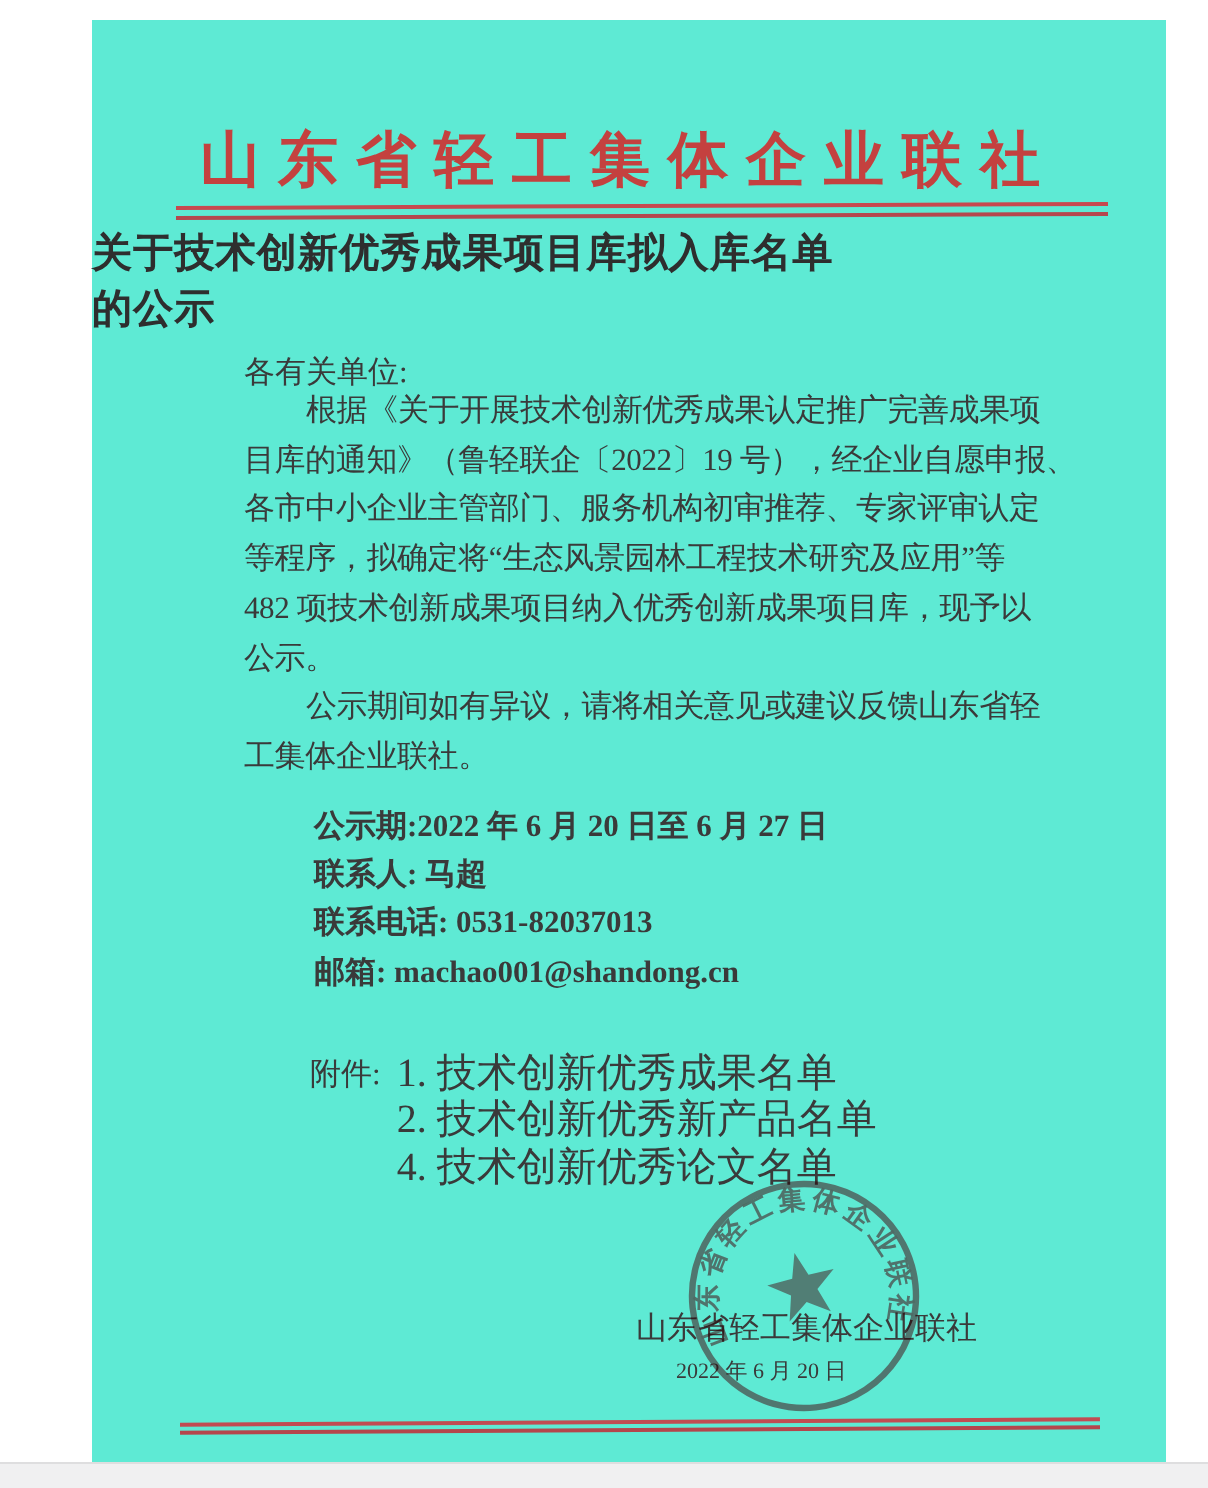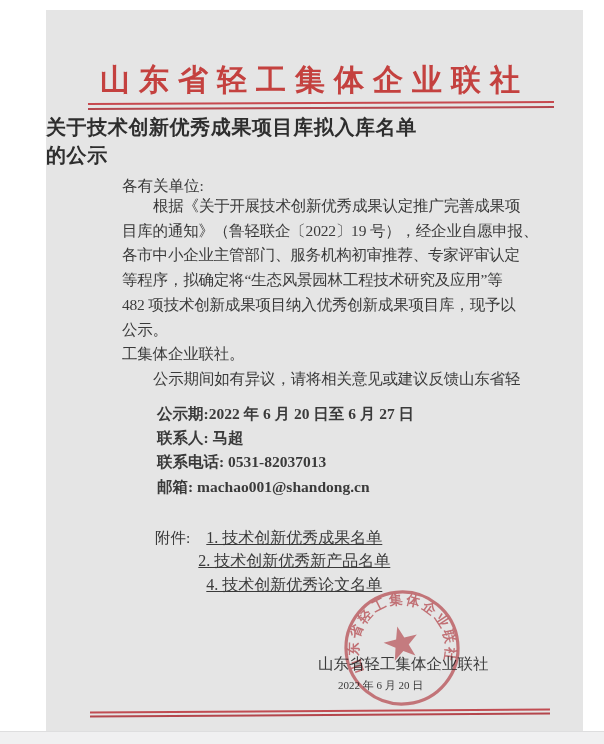--- a/index.html
+++ b/index.html
@@ -1,35 +1,35 @@
 <!DOCTYPE html>
 <html><head>
 <meta charset="utf-8">
 <style>
   * { margin:0; padding:0; box-sizing:border-box; }
   html,body { width:604px; height:744px; background:#ffffff;
     font-family:"Liberation Serif","DejaVu Serif",serif; }
   .canvas { position:relative; width:604px; height:744px; overflow:hidden; background:#ffffff; }
   .page { position:absolute; left:46px; top:10px; width:537px; height:721px;
-    background:#e5e5e5; }
+    background:#5eead4; }
   .org-header { position:absolute; left:0; right:0; top:50px; text-align:center;
     font-size:30px; font-weight:bold; color:#c4413f; letter-spacing:9px; white-space:nowrap; }
   .rule-top { position:absolute; left:42px; top:92px; width:466px; height:7px;
     border-top:2px solid #c7494f; border-bottom:2px solid #b5474e; transform:rotate(-0.25deg); }
   .doc-title { position:absolute; left:0; right:0; top:104px; text-align:left;
     font-size:20px; font-weight:bold; color:#2e2e2e; line-height:27.5px; letter-spacing:0.6px; }
   .salutation { position:absolute; left:76px; top:166px; font-size:15.5px; color:#3a3a3a; }
   .body-block { position:absolute; left:76px; top:184px; width:404px; }
   .bl { font-size:15.5px; line-height:24.7px; color:#3a3a3a; white-space:nowrap; letter-spacing:-0.2px; }
   .ind { padding-left:31px; }
   .info-block { position:absolute; left:111px; top:392px;font-weight:bold; }
   .il { font-size:15.5px; line-height:24.2px; color:#3a3a3a; white-space:nowrap; }
-  .attach-block { position:absolute; left:109px; top:516px; display:flex;text-align:center; }
+  .attach-block { position:absolute; left:109px; top:516px; display:flex; }
   .attach-label { font-size:15.5px; line-height:23.3px; color:#3a3a3a; padding-right:8px; }
-  .al { font-size:16px; line-height:23.3px; color:#3a3a3a; white-space:nowrap;text-decoration:underline; }
+  .al { font-size:20px; line-height:23.3px; color:#3a3a3a; white-space:nowrap; }
   .sig-org { position:absolute; left:272px; top:644px; font-size:15.5px; color:#3a3a3a; white-space:nowrap; }
   .sig-date { position:absolute; left:292px; top:668px; font-size:11px; color:#3a3a3a; white-space:nowrap; }
   .seal { position:absolute; left:281px; top:563px; width:150px; height:150px;
     mix-blend-mode:multiply; opacity:0.85; }
   .rule-bottom { position:absolute; left:44px; top:700px; width:460px; height:6px;
     border-top:2px solid #c14c52; border-bottom:2px solid #b4464c; transform:rotate(-0.35deg); }
   .footer-strip { position:absolute; left:0; top:731px; width:604px; height:13px;
     background:#f0f0f1; border-top:1px solid #dededf; }
 </style>
 </head>
@@ -49,22 +49,22 @@
 
     <div class="salutation">各有关单位:</div>
 
     <div class="body-block">
       <div class="bl ind">根据《关于开展技术创新优秀成果认定推广完善成果项</div>
       <div class="bl">目库的通知》（鲁轻联企〔2022〕19 号），经企业自愿申报、</div>
       <div class="bl">各市中小企业主管部门、服务机构初审推荐、专家评审认定</div>
       <div class="bl">等程序，拟确定将“生态风景园林工程技术研究及应用”等</div>
       <div class="bl">482 项技术创新成果项目纳入优秀创新成果项目库，现予以</div>
       <div class="bl">公示。</div>
+      <div class="bl ind">公示期间如有异议，请将相关意见或建议反馈山东省轻</div>
       <div class="bl">工集体企业联社。</div>
-      <div class="bl ind">公示期间如有异议，请将相关意见或建议反馈山东省轻</div>
     </div>
 
     <div class="info-block">
       <div class="il">公示期:2022 年 6 月 20 日至 6 月 27 日</div>
       <div class="il">联系人: 马超</div>
       <div class="il">联系电话: 0531-82037013</div>
       <div class="il">邮箱: machao001@shandong.cn</div>
     </div>
 
     <div class="attach-block">

